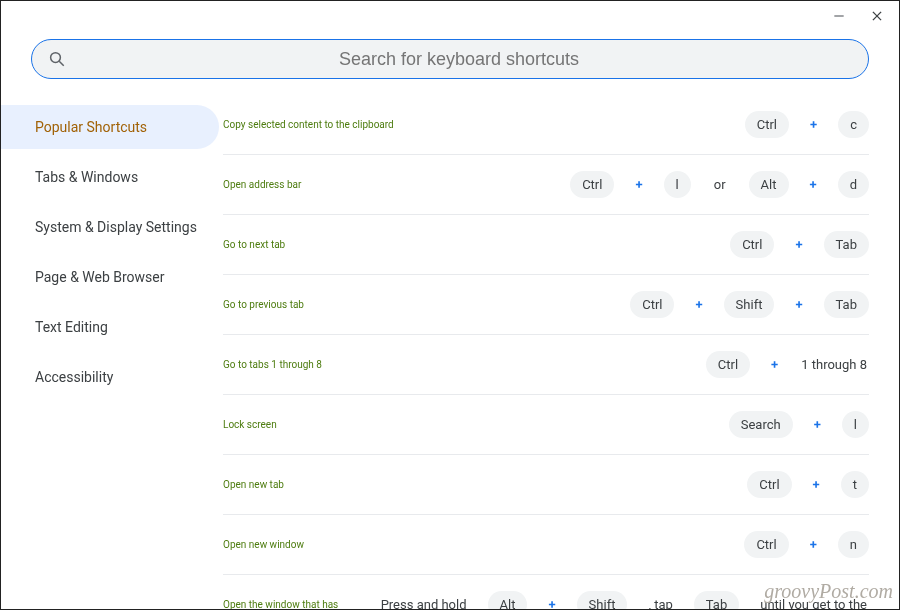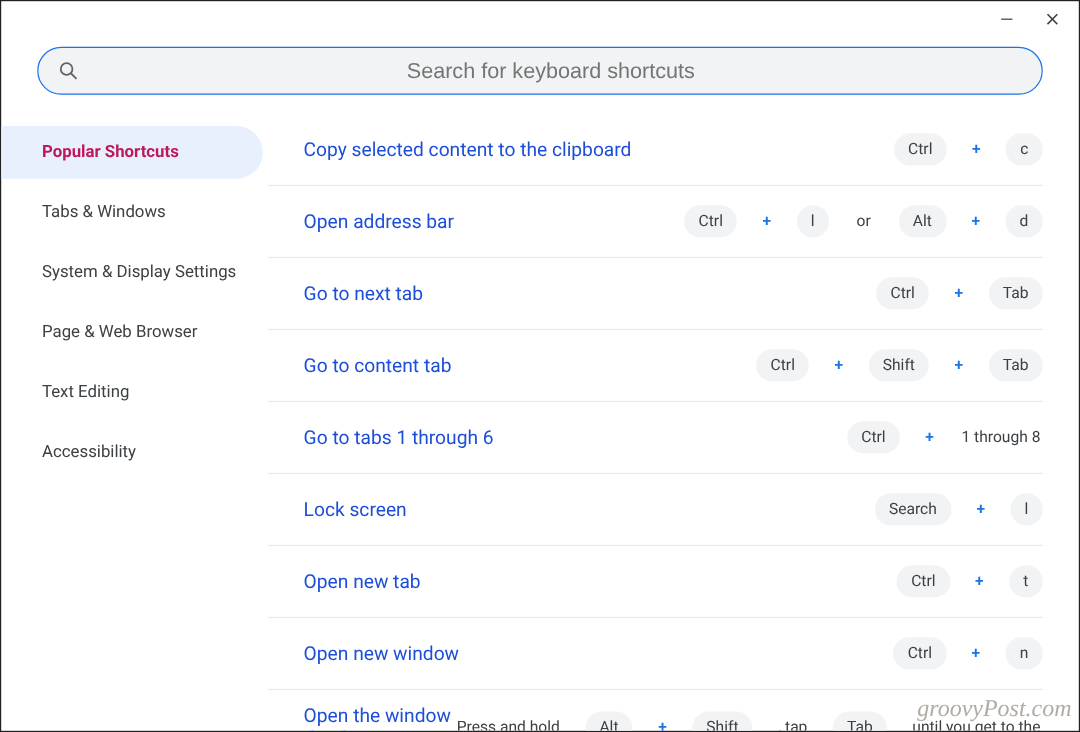--- a/index.html
+++ b/index.html
@@ -72,40 +72,39 @@
       align-items: center;
       padding-left: 34px;
       font-size: 14px;
       color: #3c4043;
       cursor: pointer;
       margin-right: 4px;
       margin-bottom: 6px;
     }
     .side-item.active {
       background: #e8f0fe;
-      color: #be185d;
-      font-weight: 700;
+      color: #a16207;
+      font-weight: 400;
     }
     .main {
       flex: 1;
       overflow-y: hidden;
       padding-right: 30px;
     }
     .row {
       display: flex;
       align-items: center;
       min-height: 60px;
       padding: 12px 0;
       border-bottom: 1px solid #e8eaed;
     }
     .row .desc {
       flex: 1;
-      color: #1d4ed8;
-      font-size: 16px;
-      margin-left: 30px;
+      color: #4d7c0f;
+      font-size: 10px;
     }
     .combo {
       display: flex;
       align-items: center;
       gap: 19px;
       font-size: 13px;
       color: #3c4043;
     }
     .keycap {
       background: #f1f3f4;
@@ -212,31 +211,31 @@
       </div>
       <div class="row">
         <div class="desc">Go to next tab</div>
         <div class="combo">
           <span class="keycap">Ctrl</span>
           <span class="plus">+</span>
           <span class="keycap">Tab</span>
         </div>
       </div>
       <div class="row">
-        <div class="desc">Go to content tab</div>
+        <div class="desc">Go to previous tab</div>
         <div class="combo">
           <span class="keycap">Ctrl</span>
           <span class="plus">+</span>
           <span class="keycap">Shift</span>
           <span class="plus">+</span>
           <span class="keycap">Tab</span>
         </div>
       </div>
       <div class="row">
-        <div class="desc">Go to tabs 1 through 6</div>
+        <div class="desc">Go to tabs 1 through 8</div>
         <div class="combo">
           <span class="keycap">Ctrl</span>
           <span class="plus">+</span>
           <span class="plain">1 through 8</span>
         </div>
       </div>
       <div class="row">
         <div class="desc">Lock screen</div>
         <div class="combo">
           <span class="keycap">Search</span>

